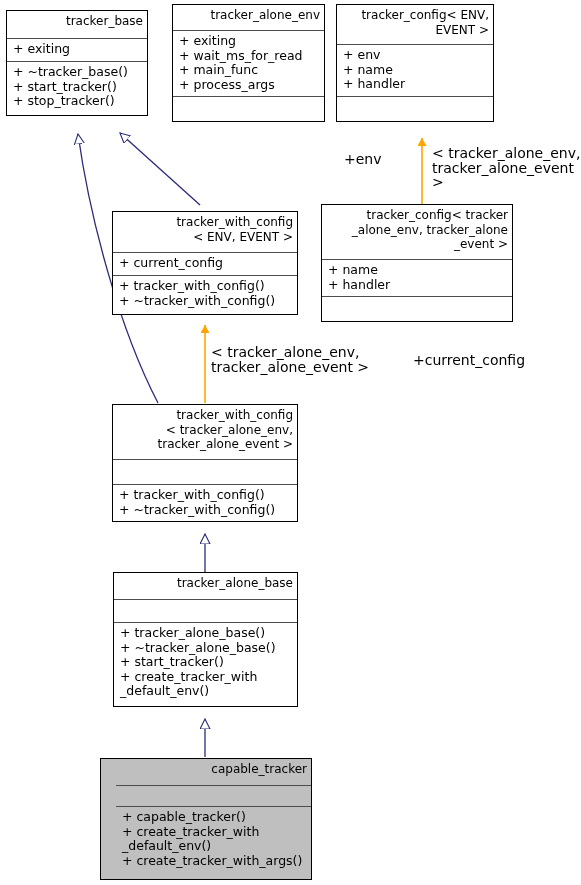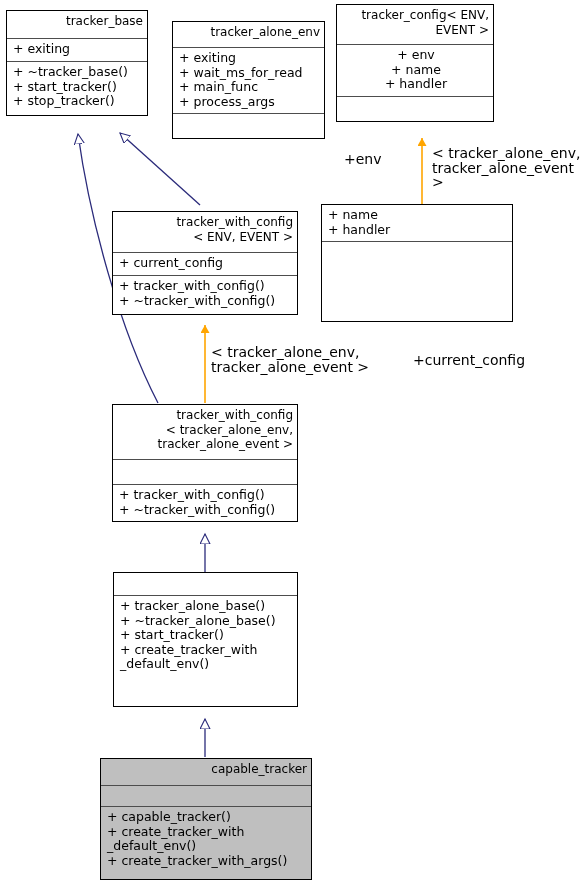--- a/index.html
+++ b/index.html
@@ -110,71 +110,75 @@
   </alone></alone></svg>
 
   <div class="uml-class" style="left:6px; top:10px; width:142px; height:106px;">
     <div class="uml-title" style="height:28px;">tracker_base</div>
     <div class="uml-attrs" style="height:23px;">+ exiting</div>
     <div class="uml-ops">+ ~tracker_base()
 + start_tracker()
 + stop_tracker()</div>
   </div>
 
-  <div class="uml-class" style="left:172px; top:21px; width:153px; height:118px;">
+  <div class="uml-class" style="left:172px; top:4px; width:153px; height:118px;">
     <div class="uml-title" style="height:26px;">tracker_alone_env</div>
     <div class="uml-attrs" style="height:66px;">+ exiting
 + wait_ms_for_read
 + main_func
 + process_args</div>
     <div class="uml-ops"></div>
   </div>
 
   <div class="uml-class" style="left:336px; top:4px; width:158px; height:118px;">
     <div class="uml-title" style="height:40px;">tracker_config&lt; ENV,
 EVENT &gt;</div>
-    <div class="uml-attrs" style="height:52px;text-align:center;">+ env
+    <div class="uml-attrs" style="height:52px;">+ env
 + name
 + handler</div>
     <div class="uml-ops"></div>
   </div>
 
   <div class="uml-class" style="left:112px; top:211px; width:186px; height:104px;">
     <div class="uml-title" style="height:41px;">tracker_with_config
 &lt; ENV, EVENT &gt;</div>
     <div class="uml-attrs" style="height:23px;">+ current_config</div>
     <div class="uml-ops">+ tracker_with_config()
 + ~tracker_with_config()</div>
   </div>
 
   <div class="uml-class" style="left:321px; top:204px; width:192px; height:118px;">
+    <div class="uml-title" style="height:55px;">tracker_config&lt; tracker
+_alone_env, tracker_alone
+_event &gt;</div>
     <div class="uml-attrs" style="height:37px;">+ name
 + handler</div>
     <div class="uml-ops"></div>
   </div>
 
   <div class="uml-class" style="left:112px; top:404px; width:186px; height:118px;">
     <div class="uml-title" style="height:55px;">tracker_with_config
 &lt; tracker_alone_env,
  tracker_alone_event &gt;</div>
     <div class="uml-attrs" style="height:25px;"></div>
     <div class="uml-ops">+ tracker_with_config()
 + ~tracker_with_config()</div>
   </div>
 
   <div class="uml-class" style="left:113px; top:572px; width:185px; height:135px;">
+    <div class="uml-title" style="height:27px;">tracker_alone_base</div>
     <div class="uml-attrs" style="height:23px;"></div>
     <div class="uml-ops">+ tracker_alone_base()
 + ~tracker_alone_base()
 + start_tracker()
 + create_tracker_with
 _default_env()</div>
   </div>
 
-  <div class="uml-class filled" style="left:100px; top:758px; width:212px; height:122px;">
+  <div class="uml-class filled" style="left:100px; top:758px; width:212px; height:122px;padding-left:15px;">
     <div class="uml-title" style="height:27px;">capable_tracker</div>
     <div class="uml-attrs" style="height:21px;"></div>
     <div class="uml-ops">+ capable_tracker()
 + create_tracker_with
 _default_env()
 + create_tracker_with_args()</div>
   </div>
 
   <div class="edge-label" style="left:344px; top:152px;">+env</div>
 

